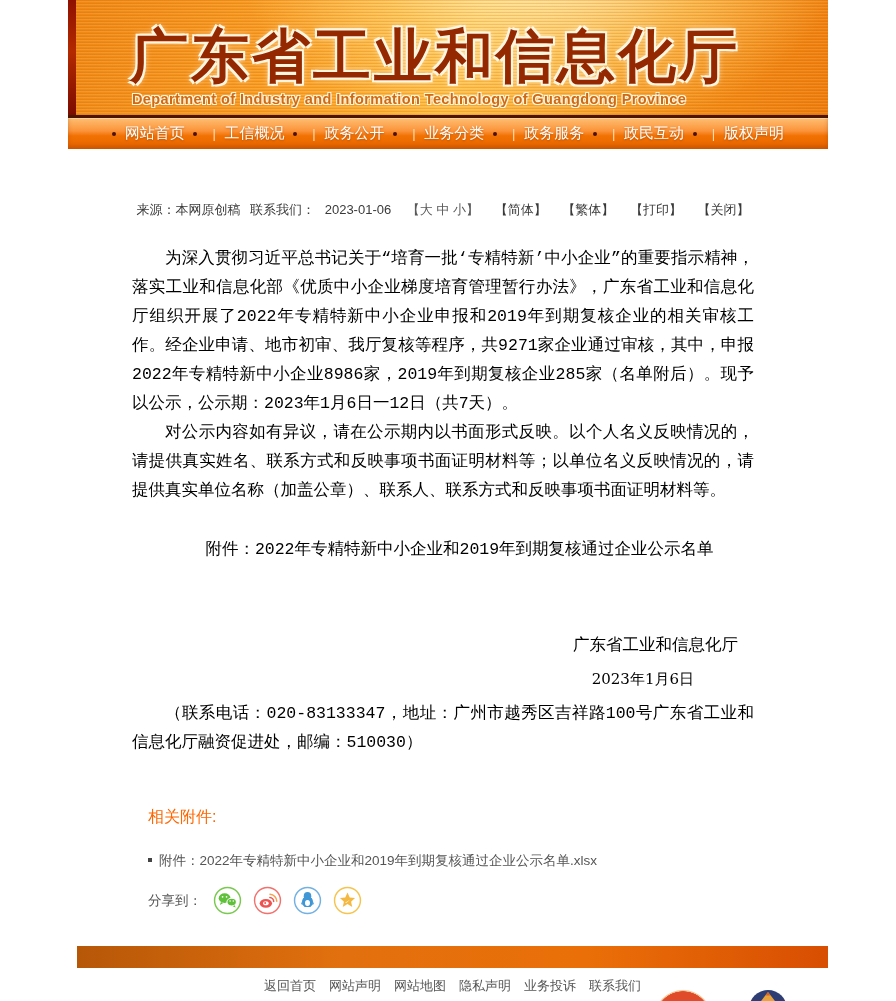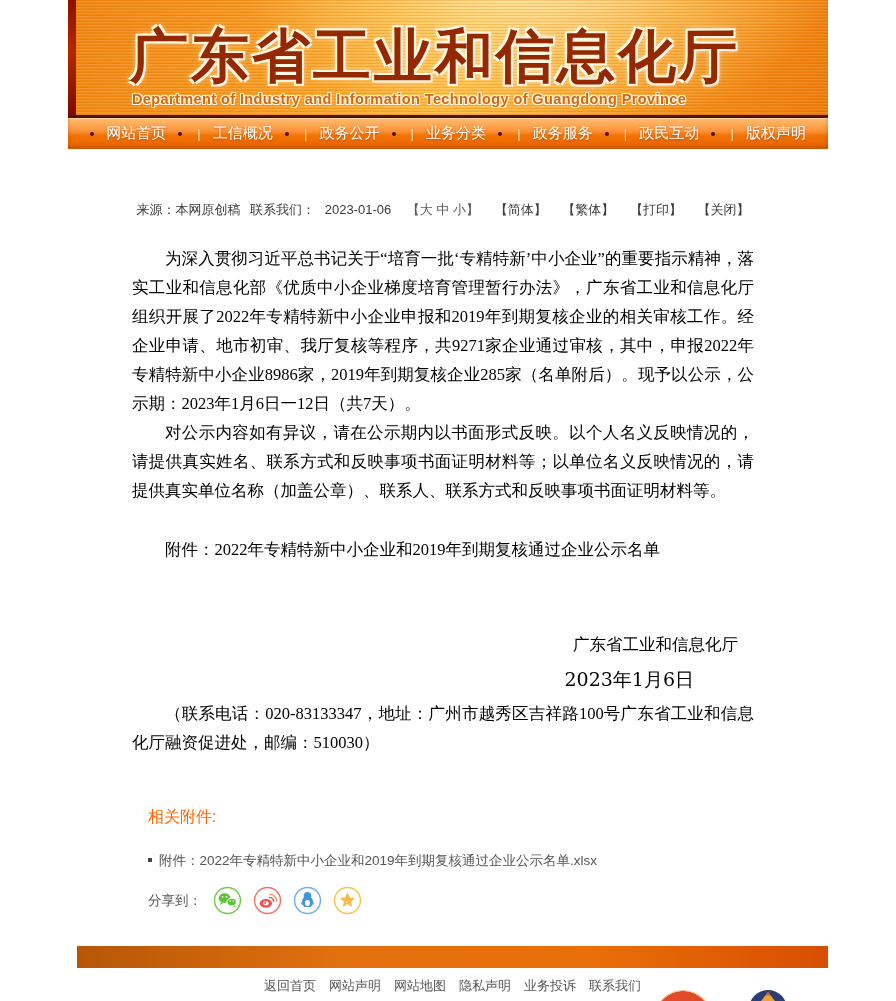--- a/index.html
+++ b/index.html
@@ -38,21 +38,21 @@
     position: absolute; left: 64px; top: 91px; z-index: 2;
     font-size: 14.5px; font-weight: bold; letter-spacing: .4px; color: #cf6a12;
     text-shadow: -1px -1px 0 #fff6e0, 1px -1px 0 #fff6e0, -1px 1px 0 #fff6e0,
                   1px 1px 0 #fff6e0;
     border-radius: 8px;
   }
 
   
   .topnav {
     height: 31px; display: flex; align-items: center; justify-content: space-between;
-    padding: 0 22px;
+    padding: 0 44px;
     background: linear-gradient(180deg, #ffbf72 0%, #fb9338 42%, #f17102 58%, #ea6600 100%);
     box-shadow: inset 0 -3px 4px rgba(120,40,0,.30), inset 0 1px 0 rgba(255,255,255,.35);
     text-align: right;
   }
   .topnav a {
     color: #fff; text-decoration: none; font-size: 15px;
     text-shadow: 0 1px 2px rgba(140,55,0,.55); white-space: nowrap;
   }
   .nav-dot { display: inline-block; width: 4px; height: 4px; border-radius: 50%; background: #4a1000; }
   .nav-sep { display: flex; align-items: center; gap: 15px; }
@@ -68,31 +68,31 @@
     text-align: center; font-size: 13px; color: #3a3a3a; margin-bottom: 25px;
     white-space: nowrap;
   }
   .meta span, .meta a { margin: 0 3px; }
   .meta a { color: #3a3a3a; text-decoration: none; margin-left: 9px; }
   .meta .fs-control { color: #5a5a5a; }
 
   .para {
     margin: 0; font-size: 16.5px; line-height: 29px; color: #000;
     text-indent: 2em; text-align: justify;
-    font-family: Liberation Serif, serif;
-  }
-  .attachment-ref { margin-top: 30px; text-align: left; }
+    font-family: Liberation Mono, monospace;
+  }
+  .attachment-ref { margin-top: 30px; text-align: center; }
   .signature {
     margin: 66px 0 0; text-align: right; padding-right: 16px;
     font-size: 16.5px; line-height: 30px; color: #000;
     font-family: "DejaVu Serif", "Liberation Serif", serif;
   }
   .sign-date {
     margin: 4px 0 0; text-align: right; padding-right: 60px;
-    font-size: 19px; line-height: 30px; color: #000;
+    font-size: 15px; line-height: 30px; color: #000;
     font-family: "DejaVu Serif", "Liberation Serif", serif;
   }
   .contact { margin-top: 5px; }
 
   
   .attach-section { margin-top: 50px; padding-left: 16px; }
   .attach-heading { margin: 0 0 24px; font-size: 16px; font-weight: normal; color: #ff6600; }
   .attach-item { font-size: 13.5px; color: #555; margin-bottom: 16px; }
   .attach-item a { color: #555; text-decoration: none; text-align: right; }
   .sq-bullet { display: inline-block; width: 4px; height: 4px; background: #444; margin: 0 7px 3px 0; }

